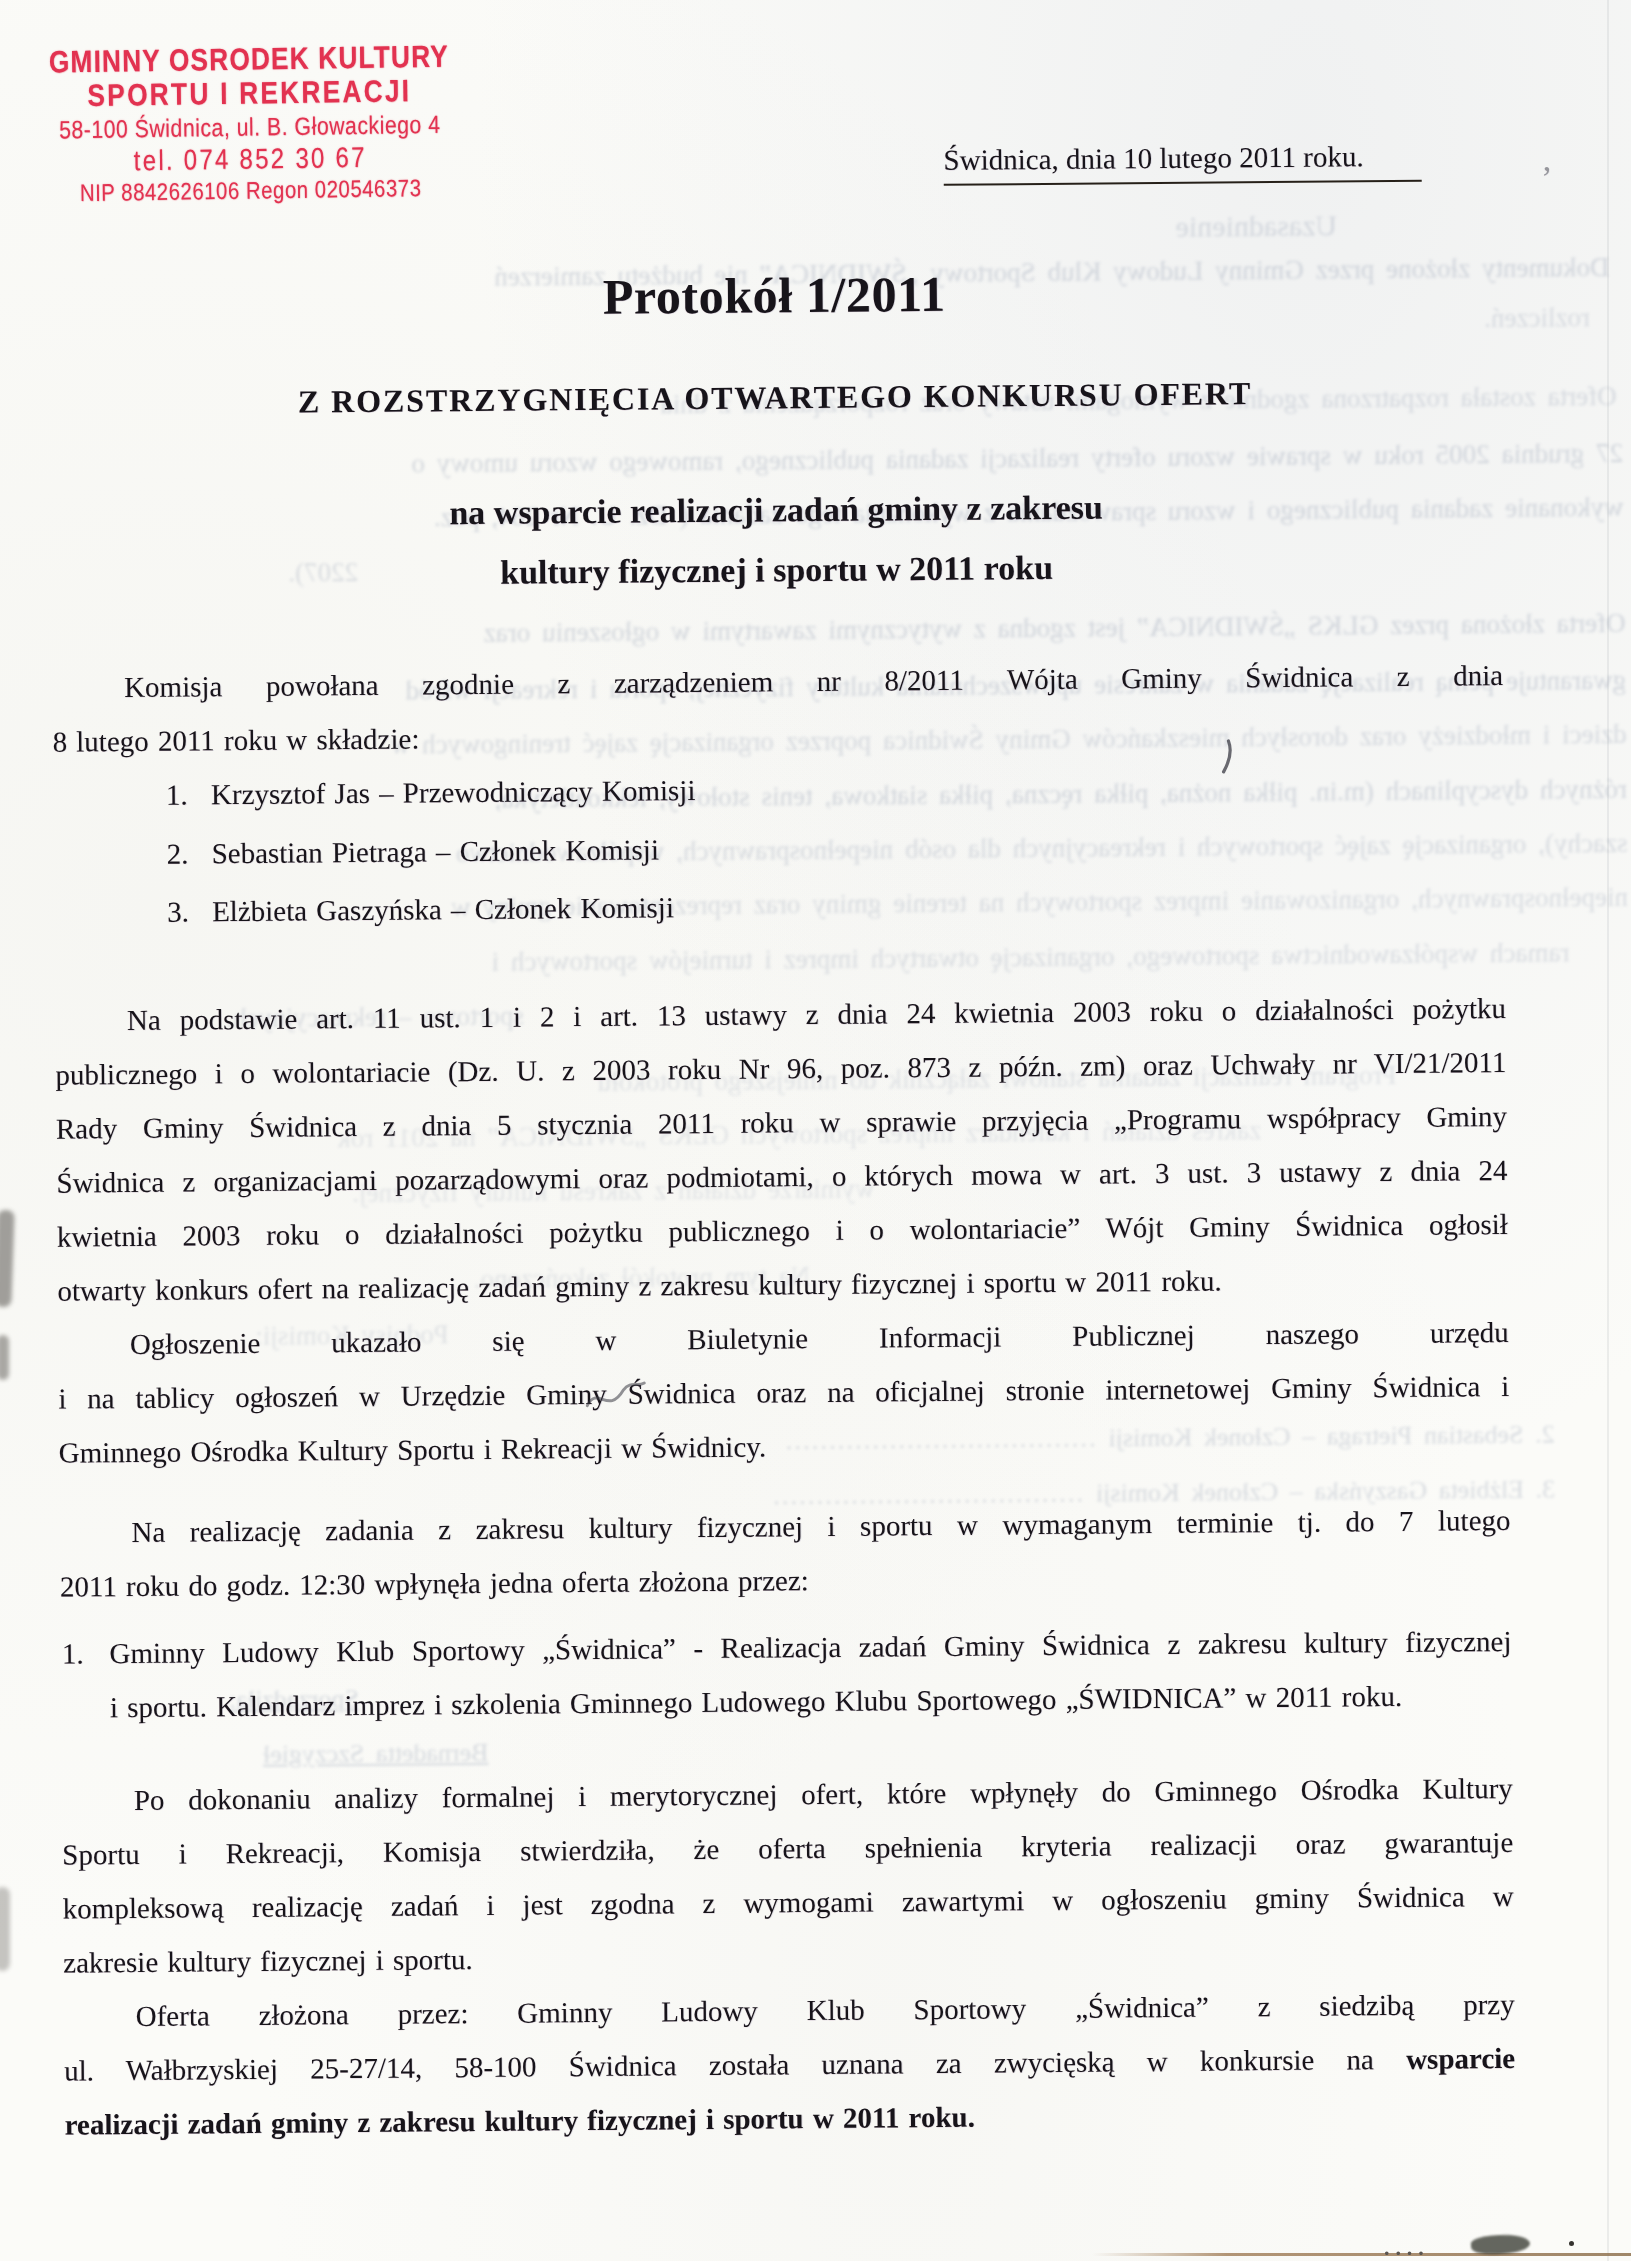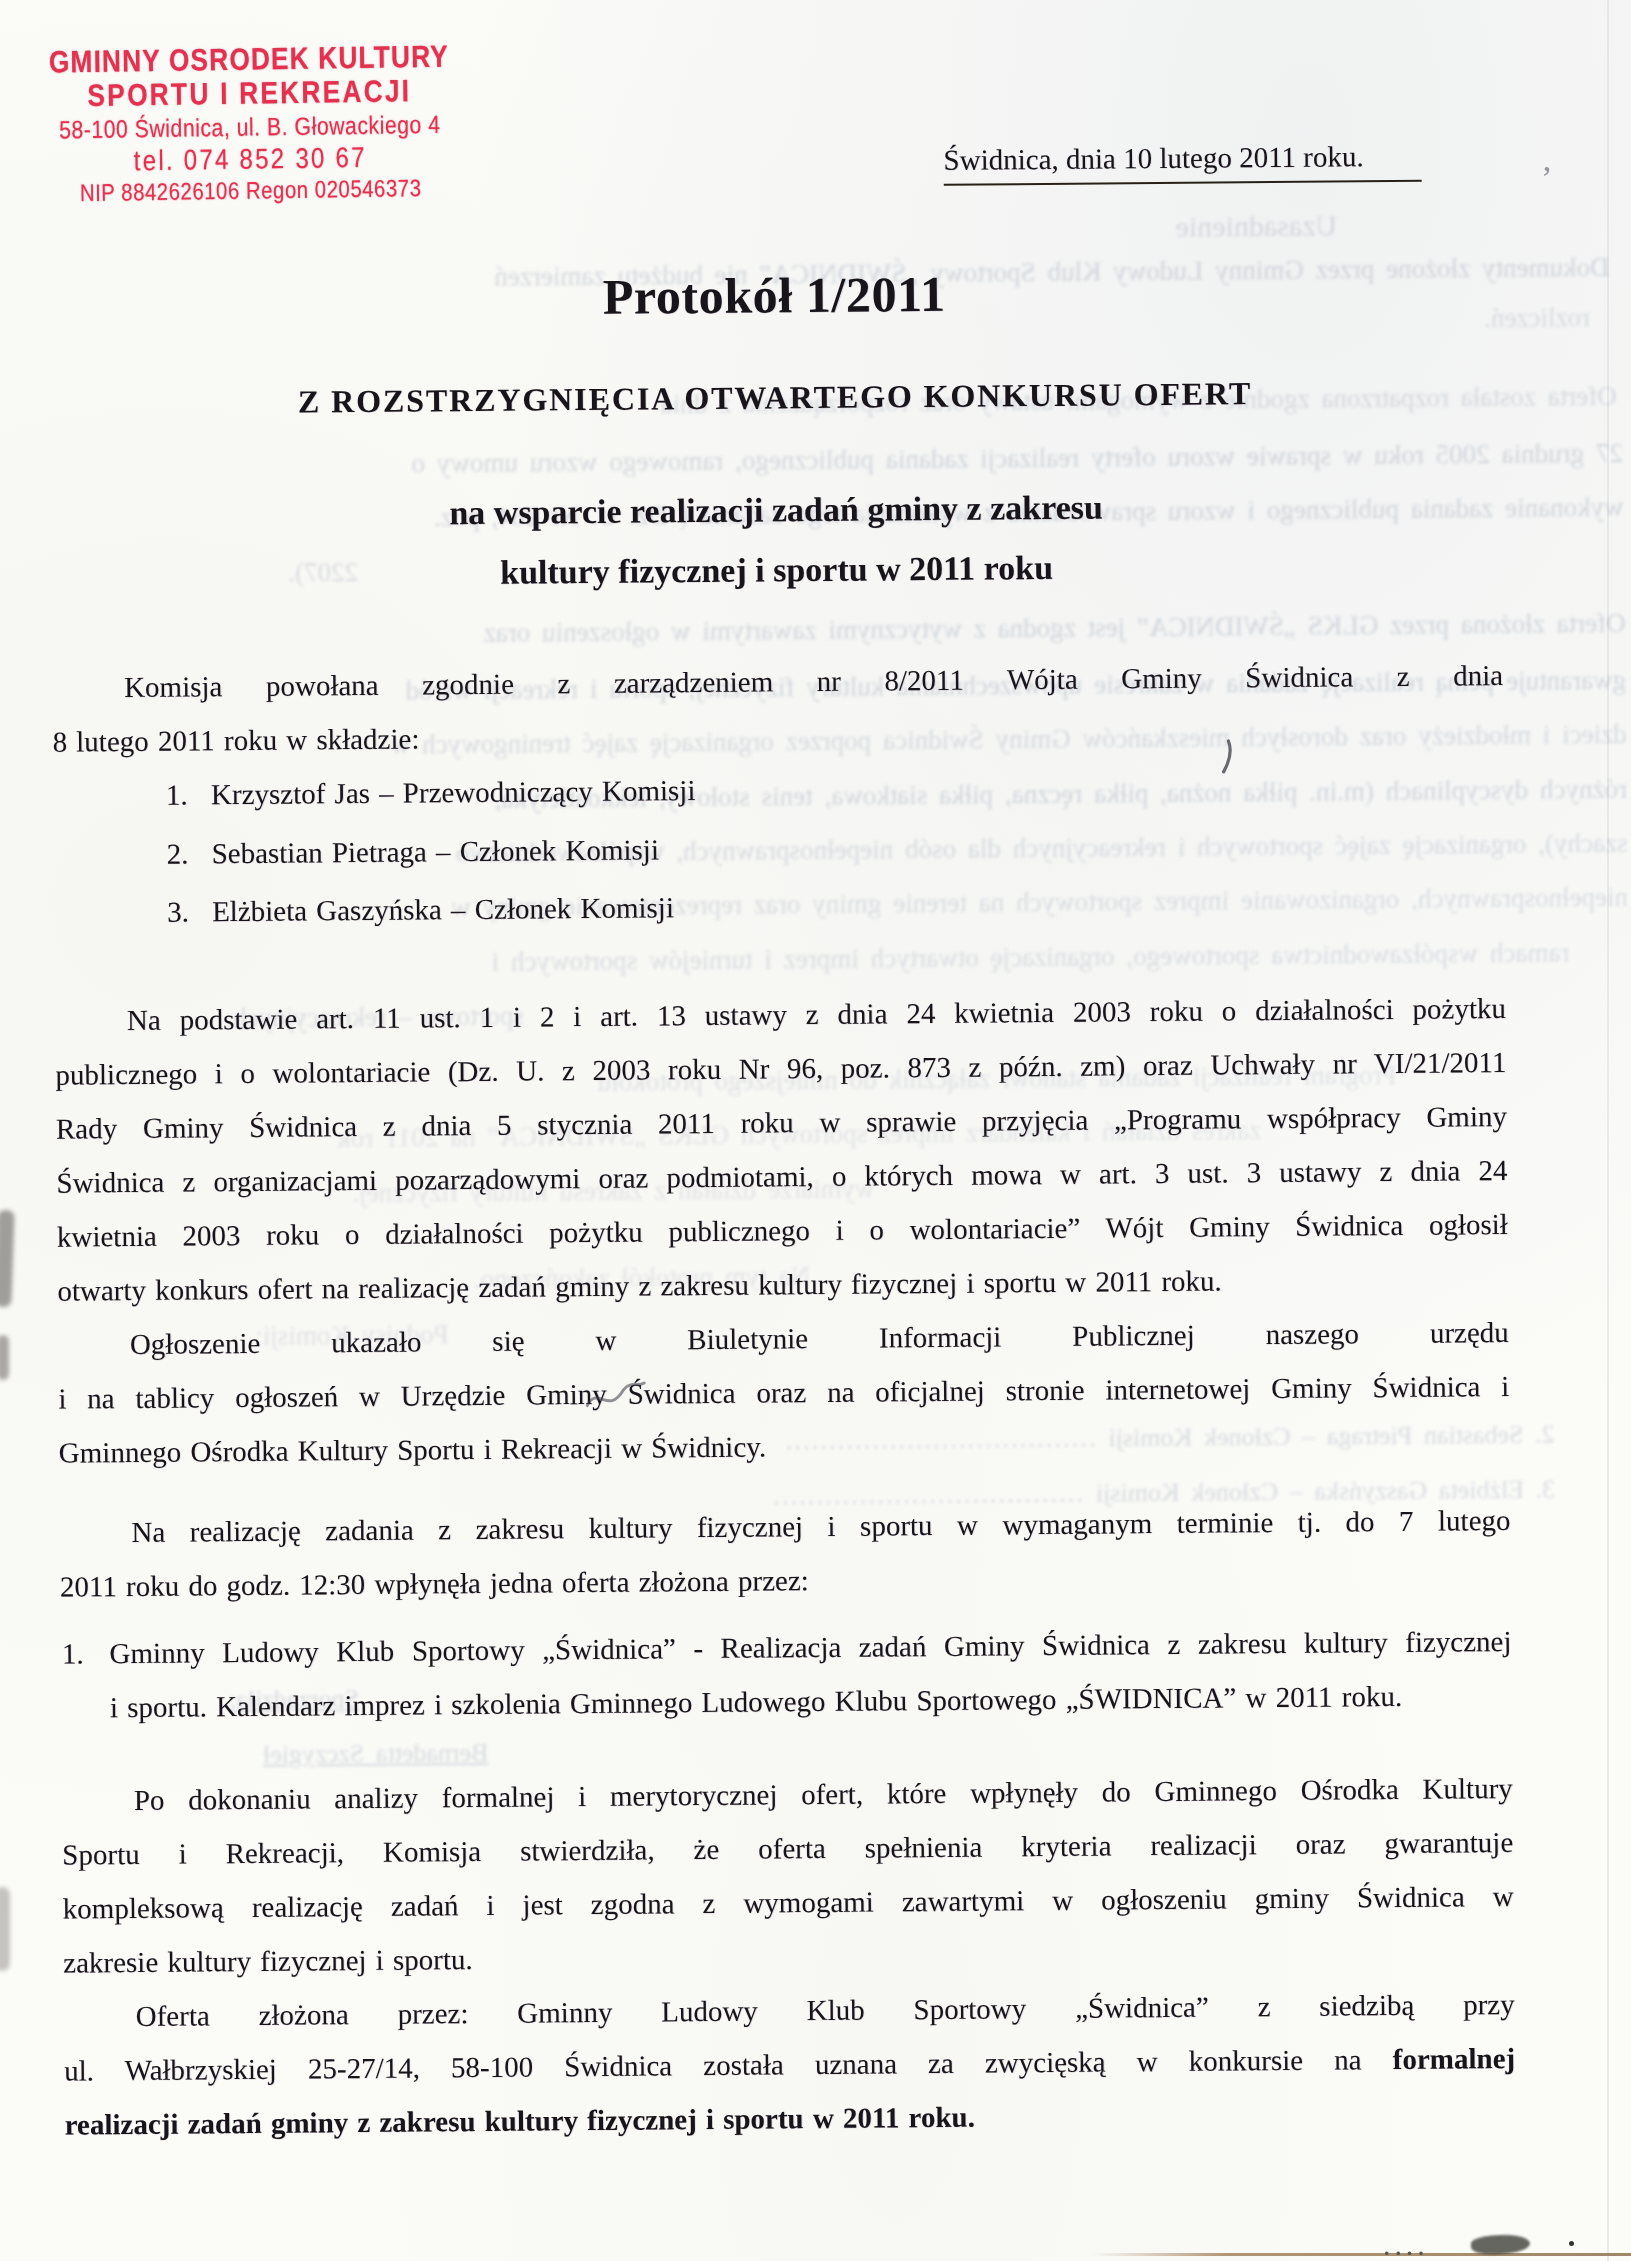--- a/index.html
+++ b/index.html
@@ -162,21 +162,21 @@
 
       <div class="para indent gap-d">
           <div class="tline">Po dokonaniu analizy formalnej i merytorycznej ofert, które wpłynęły do Gminnego Ośrodka Kultury</div>
           <div class="tline">Sportu i Rekreacji, Komisja  stwierdziła, że oferta  spełnienia  kryteria realizacji oraz gwarantuje</div>
           <div class="tline">kompleksową realizację zadań i jest zgodna z wymogami zawartymi w ogłoszeniu gminy Świdnica w</div>
           <div class="tline tline-last">zakresie kultury fizycznej i sportu.</div>
         </div>
 
       <div class="para">
         <div class="tline idt"><span>Oferta  złożona  przez:  Gminny  Ludowy  Klub  Sportowy  „Świdnica”  z  siedzibą  przy</span></div>
-        <div class="tline"><span>ul. Wałbrzyskiej 25-27/14, 58-100 Świdnica  została uznana za zwycięską w konkursie na </span><span class="b">formalnej</span></div>
+        <div class="tline"><span>ul. Wałbrzyskiej 25-27/14, 58-100 Świdnica  została uznana za zwycięską w konkursie na </span><span class="b">wsparcie</span></div>
         <div class="tline tline-last"><span class="b">realizacji zadań gminy z zakresu  kultury fizycznej i sportu w 2011 roku.</span></div>
       </div>
 
     </div>
 
     <div class="pen-mark" style="left:1223px;top:742px;">
       <svg width="17" height="36" viewBox="0 0 26 56">
           <path d="M12 4 C18 20 12 38 4 52" stroke="#2e2e38" stroke-width="5" fill="none" opacity=".7" stroke-linecap="round"></path>
         </svg>
     </div>

